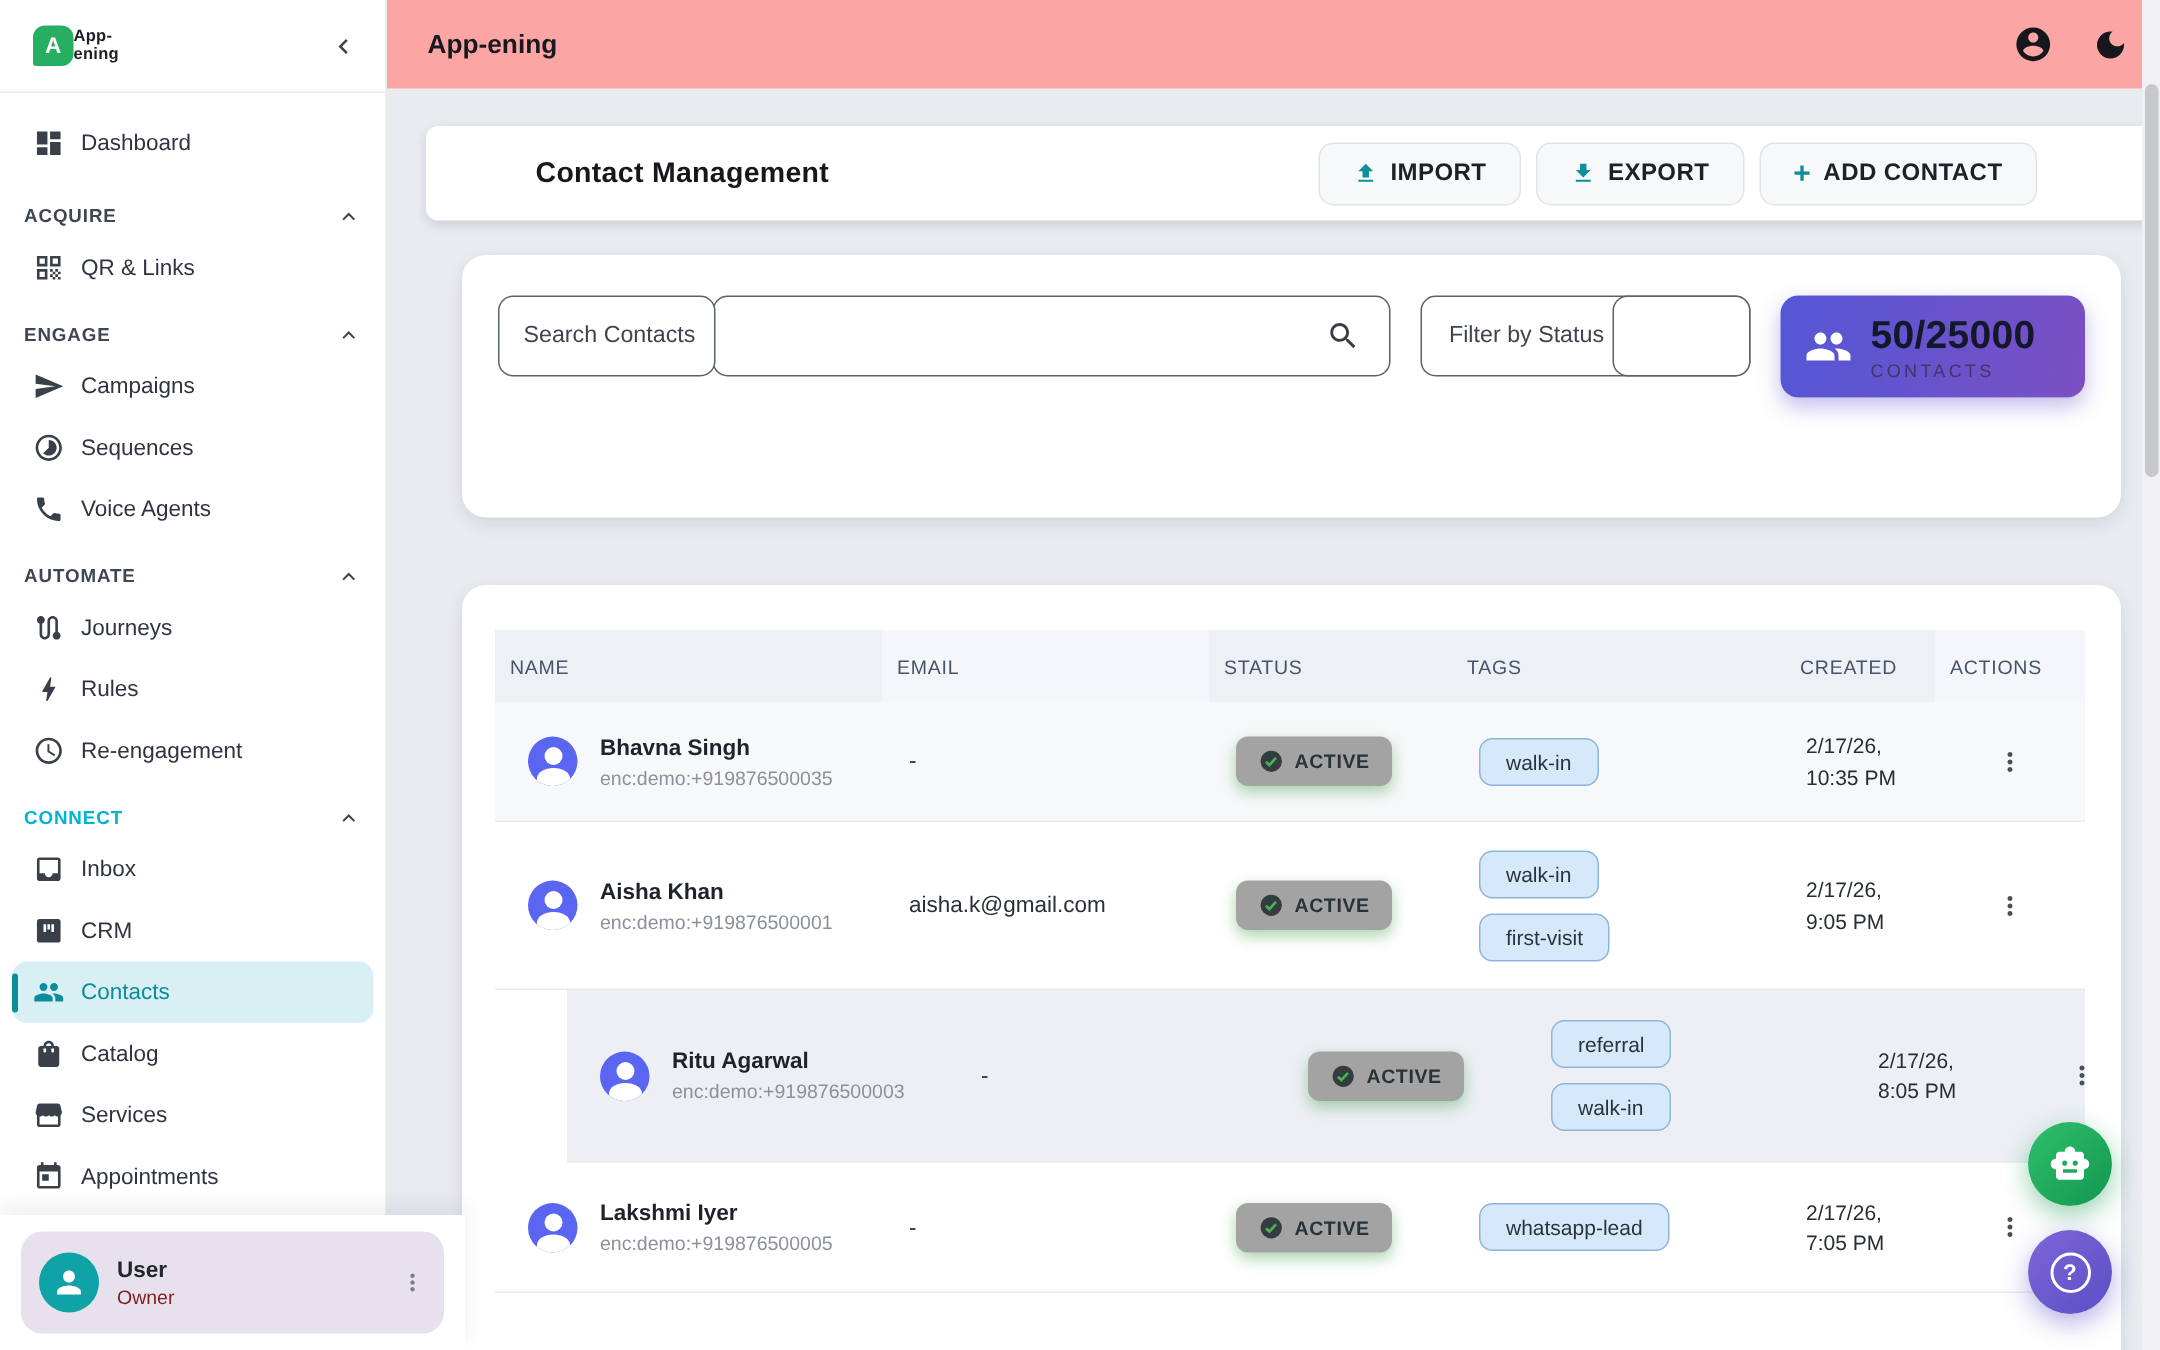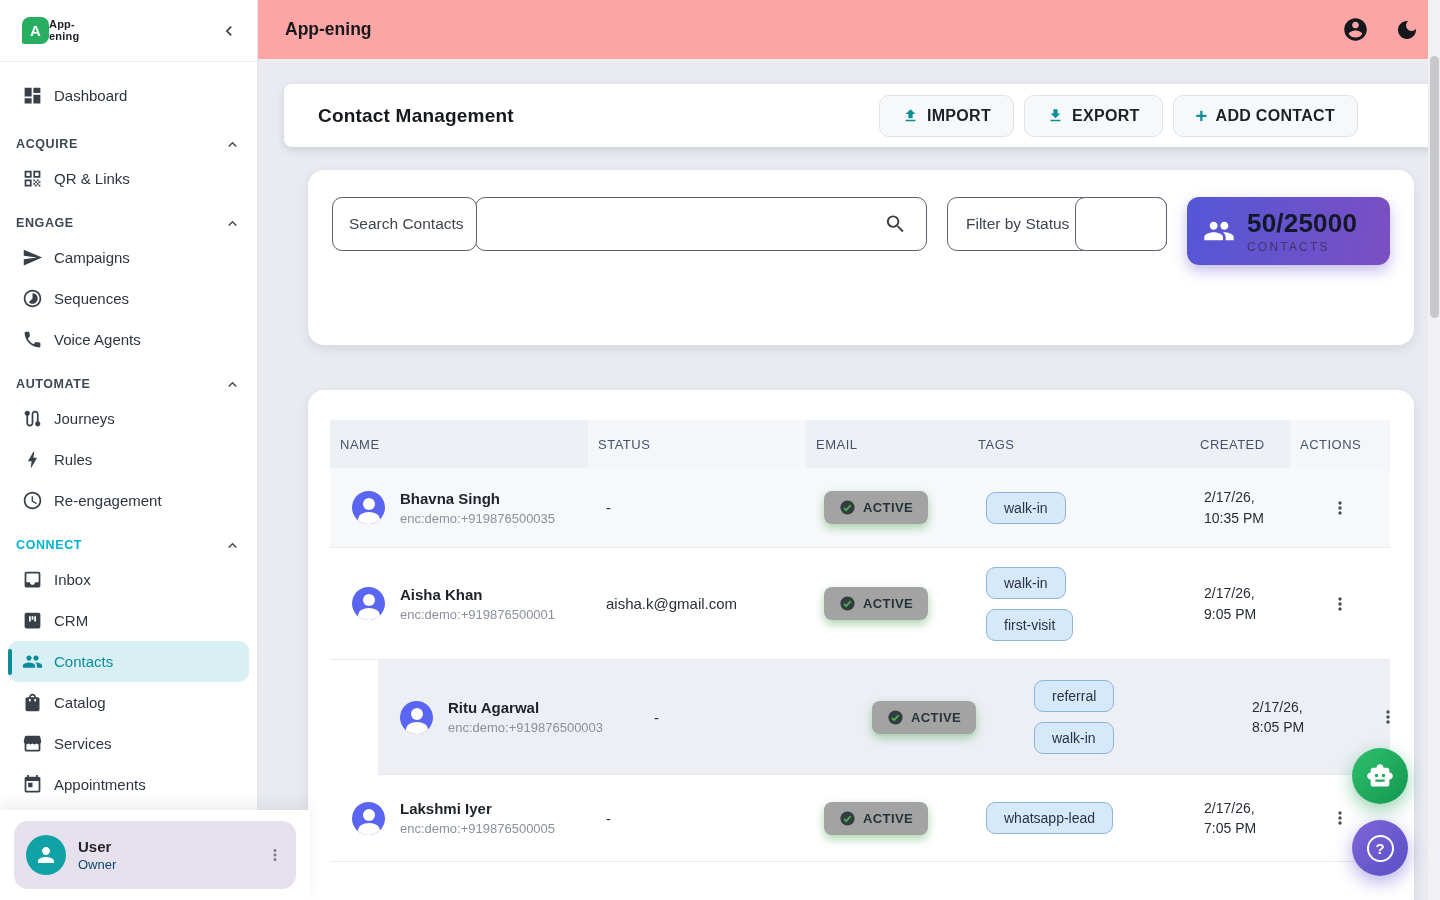--- a/index.html
+++ b/index.html
@@ -30,36 +30,36 @@
   .nav-item.active::before { content:""; position:absolute; left:0; top:50%; transform:translateY(-50%);
     width:4px; height:26px; border-radius:4px; background:#0b8d9b; }
   .user-panel { position:absolute; bottom:0; left:0; width:310px; height:90px; background:#fff;
     box-shadow:0 -6px 14px rgba(30,30,60,.07); }
   .user-card { position:absolute; left:14px; right:14px; top:11px; height:68px; background:#e7e1ee;
     border-radius:14px; display:flex; align-items:center; padding:0 12px; }
   .user-avatar { width:40px; height:40px; border-radius:50%; background:#0fa3a8; display:flex;
     align-items:center; justify-content:center; color:#fff; }
   .user-meta { margin-left:12px; }
   .user-name { font-size:15px; font-weight:bold; color:#23262b; }
-  .user-role { font-size:13px; color:#0c4a6e; margin-top:2px; }
+  .user-role { font-size:13px; color:#7f1d1d; margin-top:2px; }
   .user-more { margin-left:auto; color:#7b7f87; cursor:pointer; }
 
   
   .topbar { position:absolute; left:258px; top:0; right:1px; height:60px; background:#fca5a5;
     border-bottom:1px solid #ededf1; display:flex; align-items:center; z-index:10; }
   .topbar-title { margin-left:27px; font-size:17.5px; font-weight:bold; color:#17191e; }
   .topbar-icons { margin-left:auto; margin-right:20px; display:flex; align-items:center; gap:26px; }
   .topbar-icons .tic { color:#15171c; cursor:pointer; }
 
   
   .content { position:absolute; left:258px; top:60px; right:0; bottom:0; background:#e9ebf1; }
 
   .toolbar-card { position:absolute; left:26px; right:4px; top:24px; height:63px; background:#fff;
     border-radius:8px 0 0 8px; box-shadow:0 3px 8px rgba(30,35,60,.14); display:flex; align-items:center; }
-  .toolbar-title { margin-left:34px; font-size:19px; font-weight:bold; color:#15181d; letter-spacing:.2px; }
+  .toolbar-title { margin-left:73px; font-size:19px; font-weight:bold; color:#15181d; letter-spacing:.2px; }
   .toolbar-actions { margin-left:auto; margin-right:78px; display:flex; gap:10px; }
   .tbtn { display:flex; align-items:center; gap:8px; height:42px; padding:0 22px; background:#f7f8f9;
     border:1px solid #e1e3e7; border-radius:10px; font-size:16px; font-weight:bold; letter-spacing:.3px;
     color:#1d2127; cursor:pointer; font-family:inherit; }
   .tbtn .bic { color:#0d8f98; }
   .plus-glyph { color:#0d8f98; font-size:20px; font-weight:bold; line-height:1; }
 
   .search-card { position:absolute; left:50px; right:26px; top:110px; height:175px; background:#fff;
     border-radius:16px; box-shadow:0 4px 12px rgba(30,35,60,.10); }
   .field-row { position:absolute; left:24px; right:24px; top:27px; height:70px; }
@@ -397,22 +397,22 @@
           <div class="count-cap">CONTACTS</div>
         </div>
       </div>
 
     </div>
   </div>
 
   <div class="table-card">
     <div class="grid-row thead" id="table-head">
         <div class="th">NAME</div>
+        <div class="th">EMAIL</div>
         <div class="th">STATUS</div>
-        <div class="th">EMAIL</div>
         <div class="th">TAGS</div>
         <div class="th">CREATED</div>
         <div class="th">ACTIONS</div>
       </div>
     <div id="table-body">
   <div class="grid-row trow stripe-a" style="min-height:80px">
     <div class="name-cell">
       <span class="row-avatar">
               <span class="head"></span>
               <span class="body"></span>

